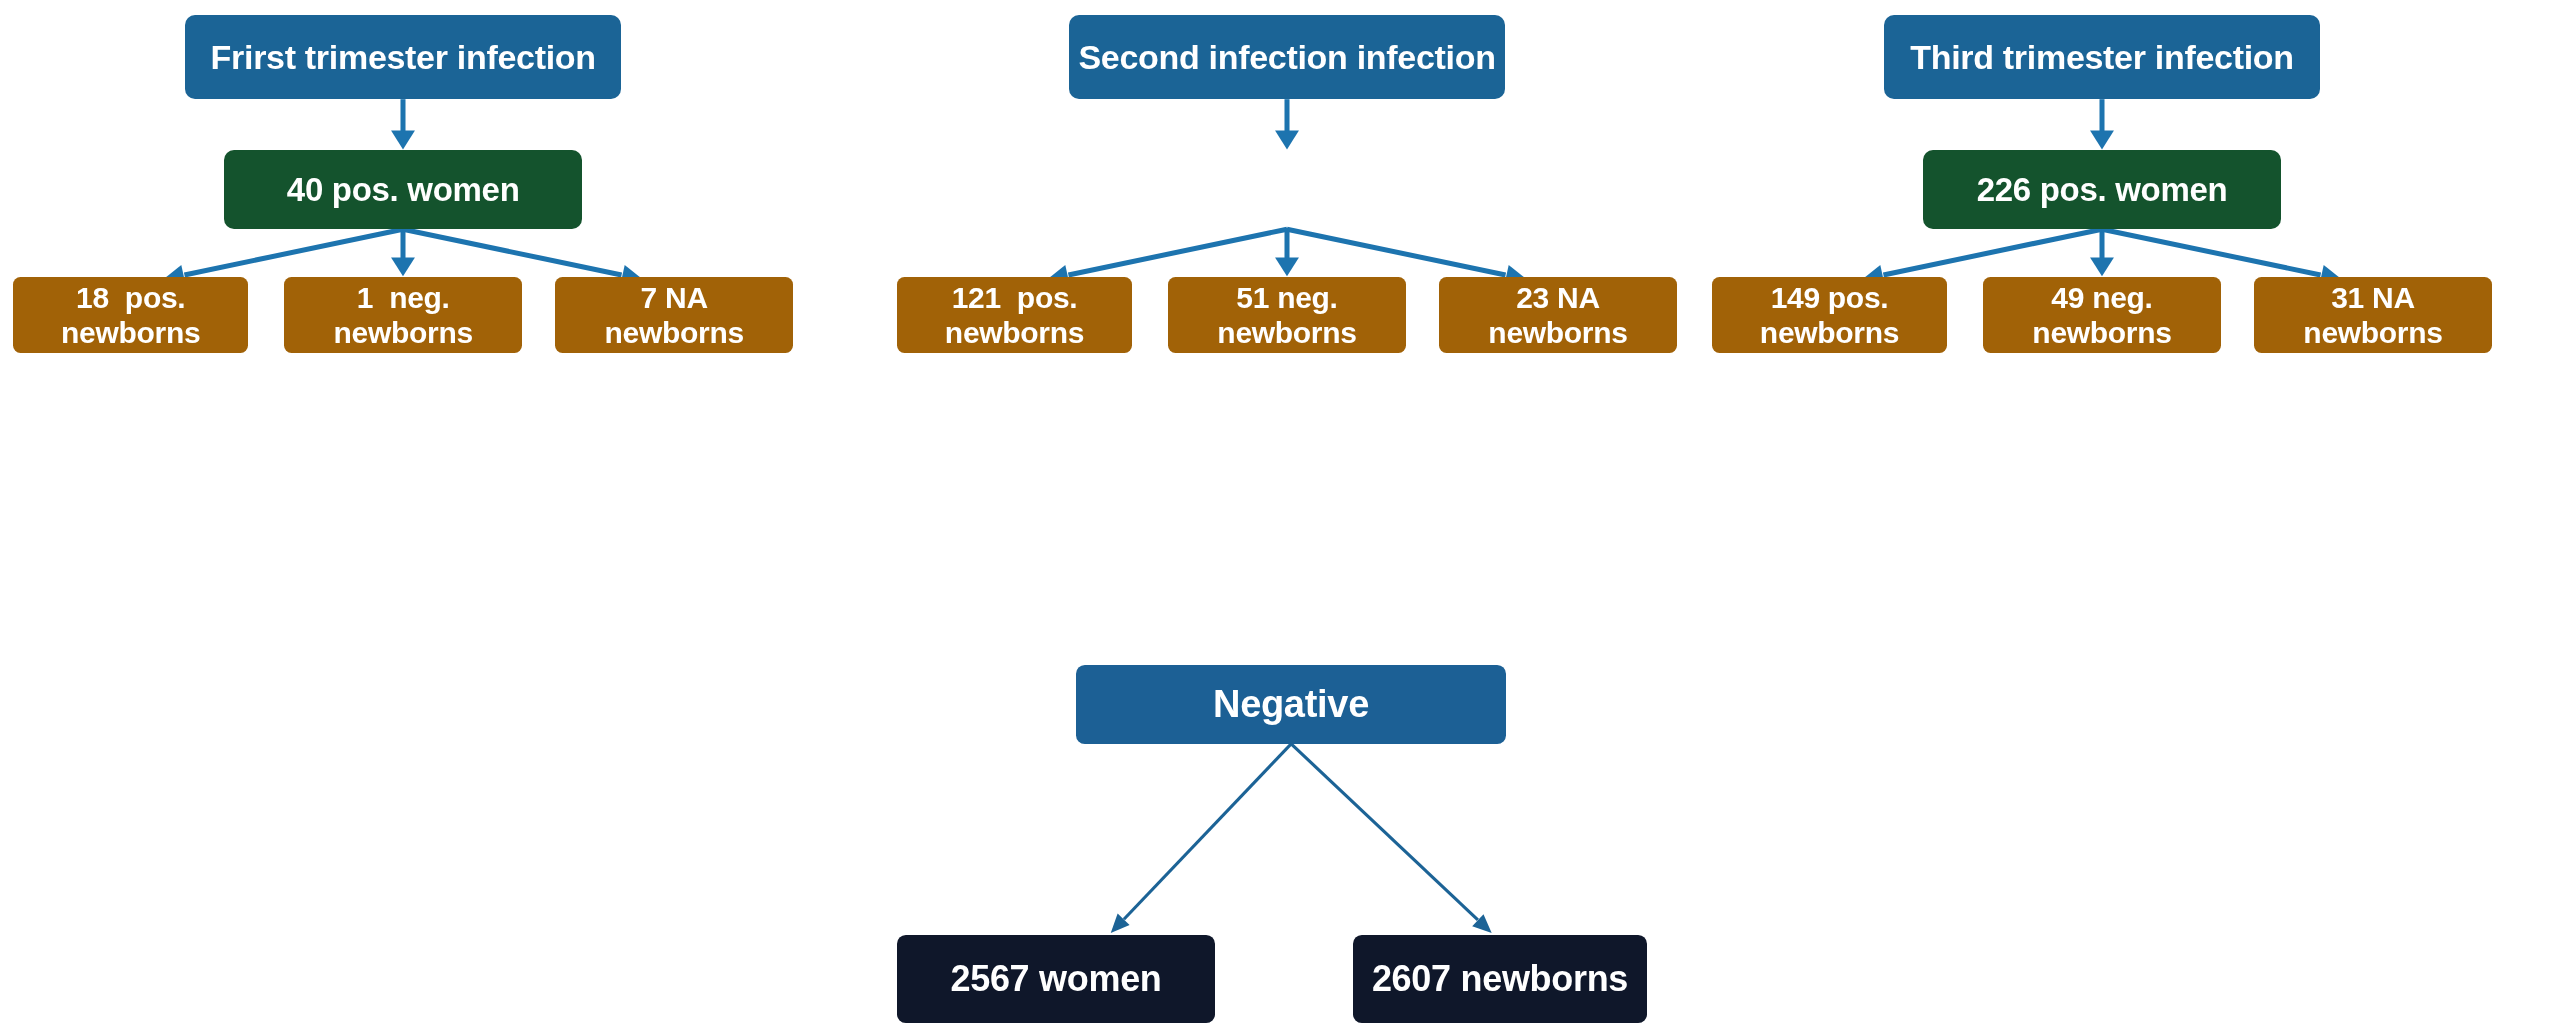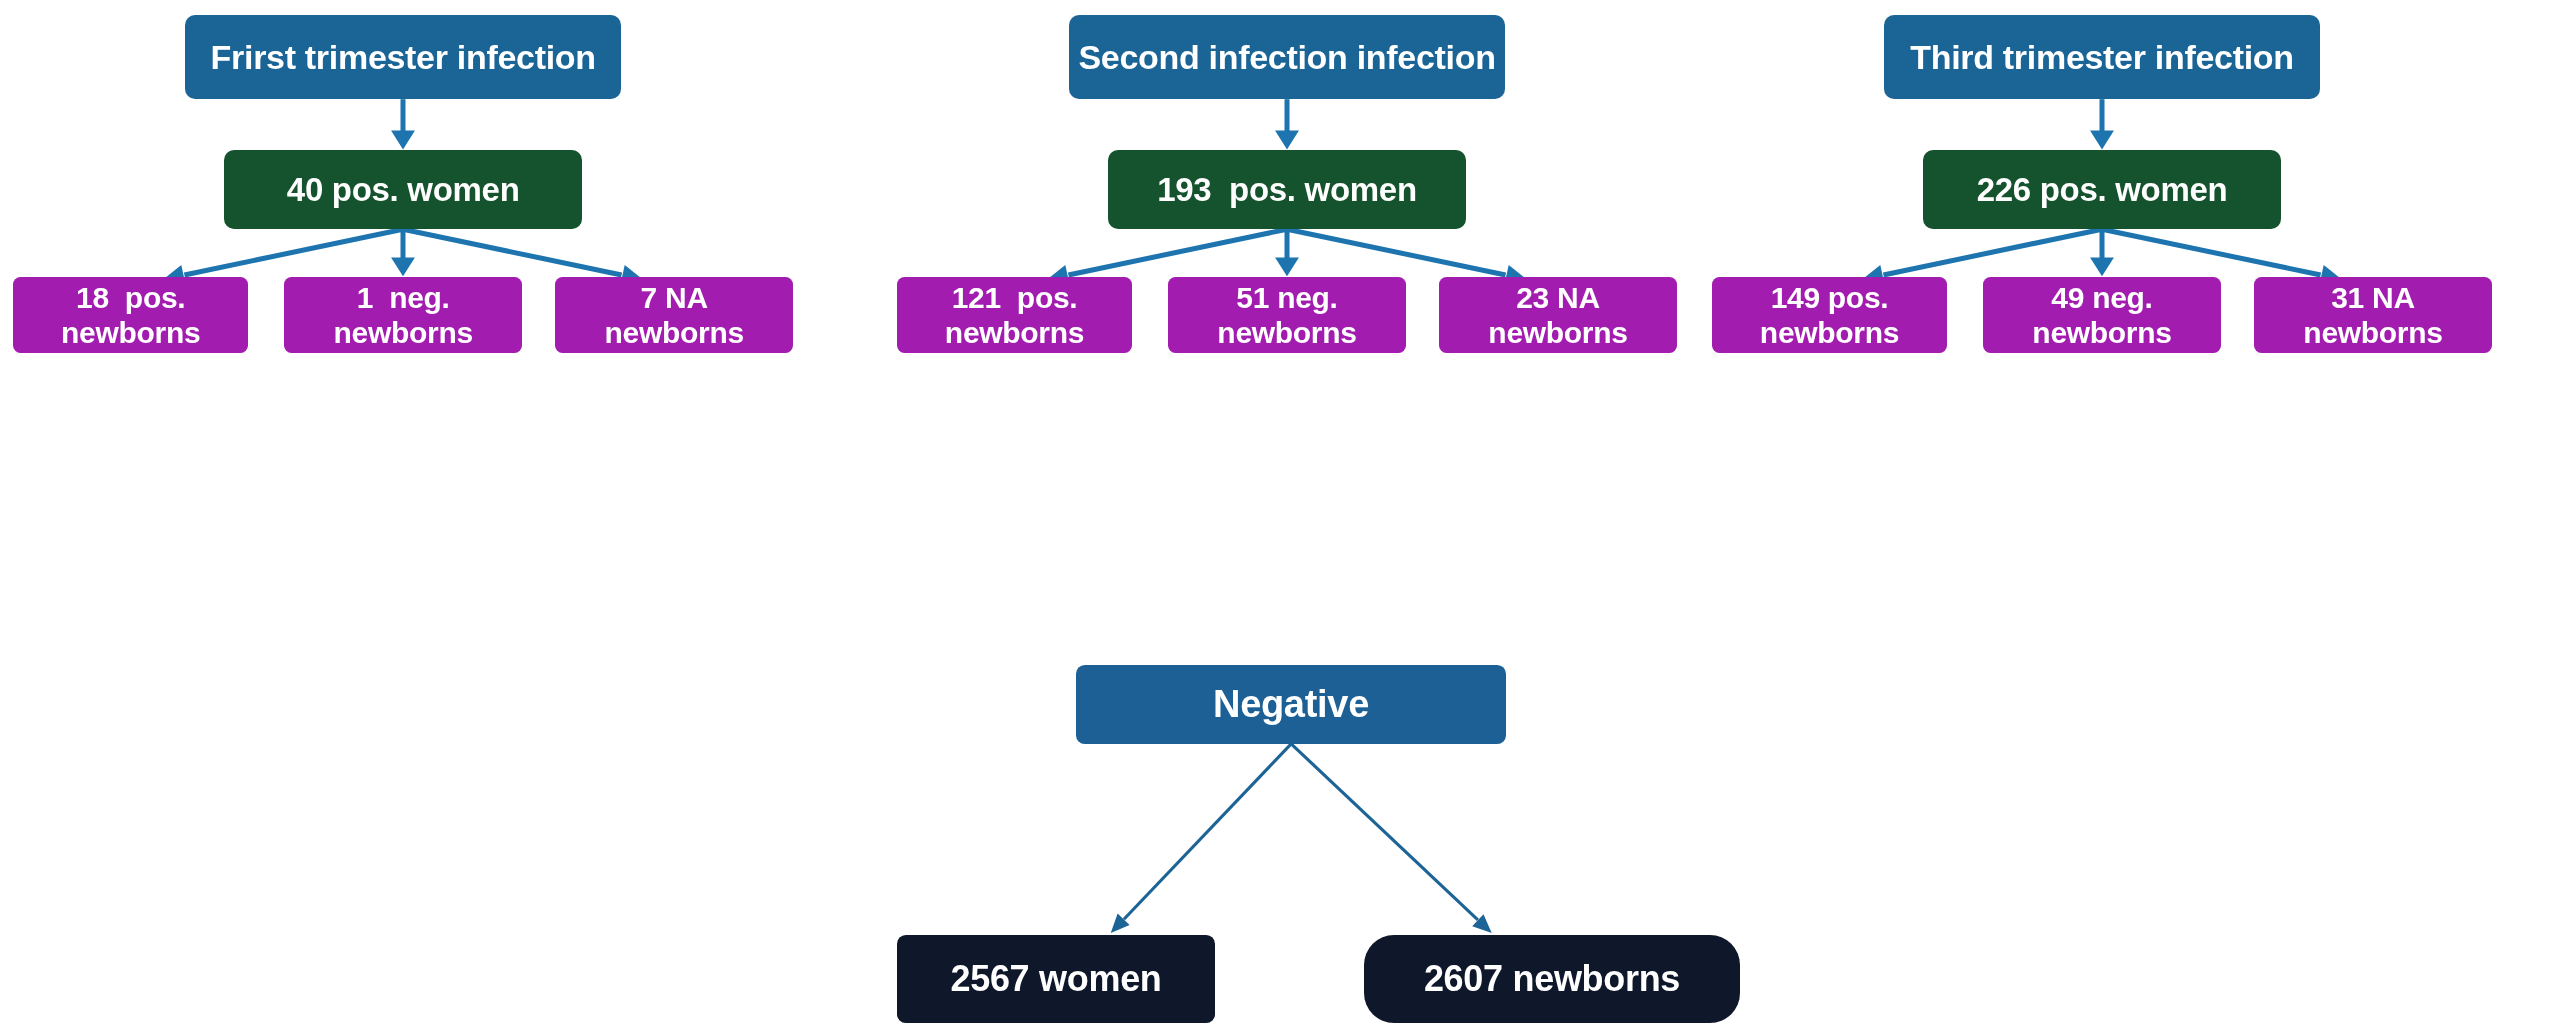--- a/index.html
+++ b/index.html
@@ -55,21 +55,21 @@
     top: 135px;
     width: 358px;
     height: 79px;
     background: #14532d;
     border-radius: 10px;
     font-size: 33px;
   }
   .child {
     top: 262px;
     height: 76px;
-    background: #a21caf;
+    background: #a16207;
     border-radius: 7.5px;
     font-size: 30px;
     line-height: 1.18;
   }
   .child.c1 { left: 0;     width: 235px; }
   .child.c2 { left: 271px; width: 238px; }
   .child.c3 { right: 0;    width: 238px; }
 
   .connectors {
     position: absolute;
@@ -99,21 +99,21 @@
   }
   .neg-child {
     top: 270px;
     height: 88px;
     background: #0f172a;
     border-radius: 8.8px;
     font-size: 36px;
     text-align: right;
   }
   .neg-child.n1 { left: 0;     width: 318px; }
-  .neg-child.n2 { left: 467px; width: 376px; border-radius: 30px; }
+  .neg-child.n2 { left: 456px; width: 294px; }
   .neg-line { stroke: #1c6396; stroke-width: 5; fill: none; }
   .neg-head { fill: #1c6396; stroke: none; }
 </style>
 </head>
 <body>
 
 <div class="canvas">
 
   <div class="tree" id="tree-1">
     <svg class="connectors" viewBox="0 0 1240 570">
@@ -157,21 +157,20 @@
       <g>
         <path class="arrow-line" d="M620,341 L272,414"></path>
         <polygon class="arrow-head" points="237,422 267,398 274,430"></polygon>
       </g>
       <g>
         <path class="arrow-line" d="M620,341 L968,414"></path>
         <polygon class="arrow-head" points="1003,422 973,398 966,430"></polygon>
       </g>
     </svg>
     <div class="box title-box">Second infection infection</div>
-    <div class="box mid-box">193  pos. women</div>
     <div class="box child c1">121  pos.
 newborns</div>
     <div class="box child c2">51 neg.
 newborns</div>
     <div class="box child c3">23 NA
 newborns</div>
   </div>
 
   <div class="tree" id="tree-3">
     <svg class="connectors" viewBox="0 0 1240 570">

